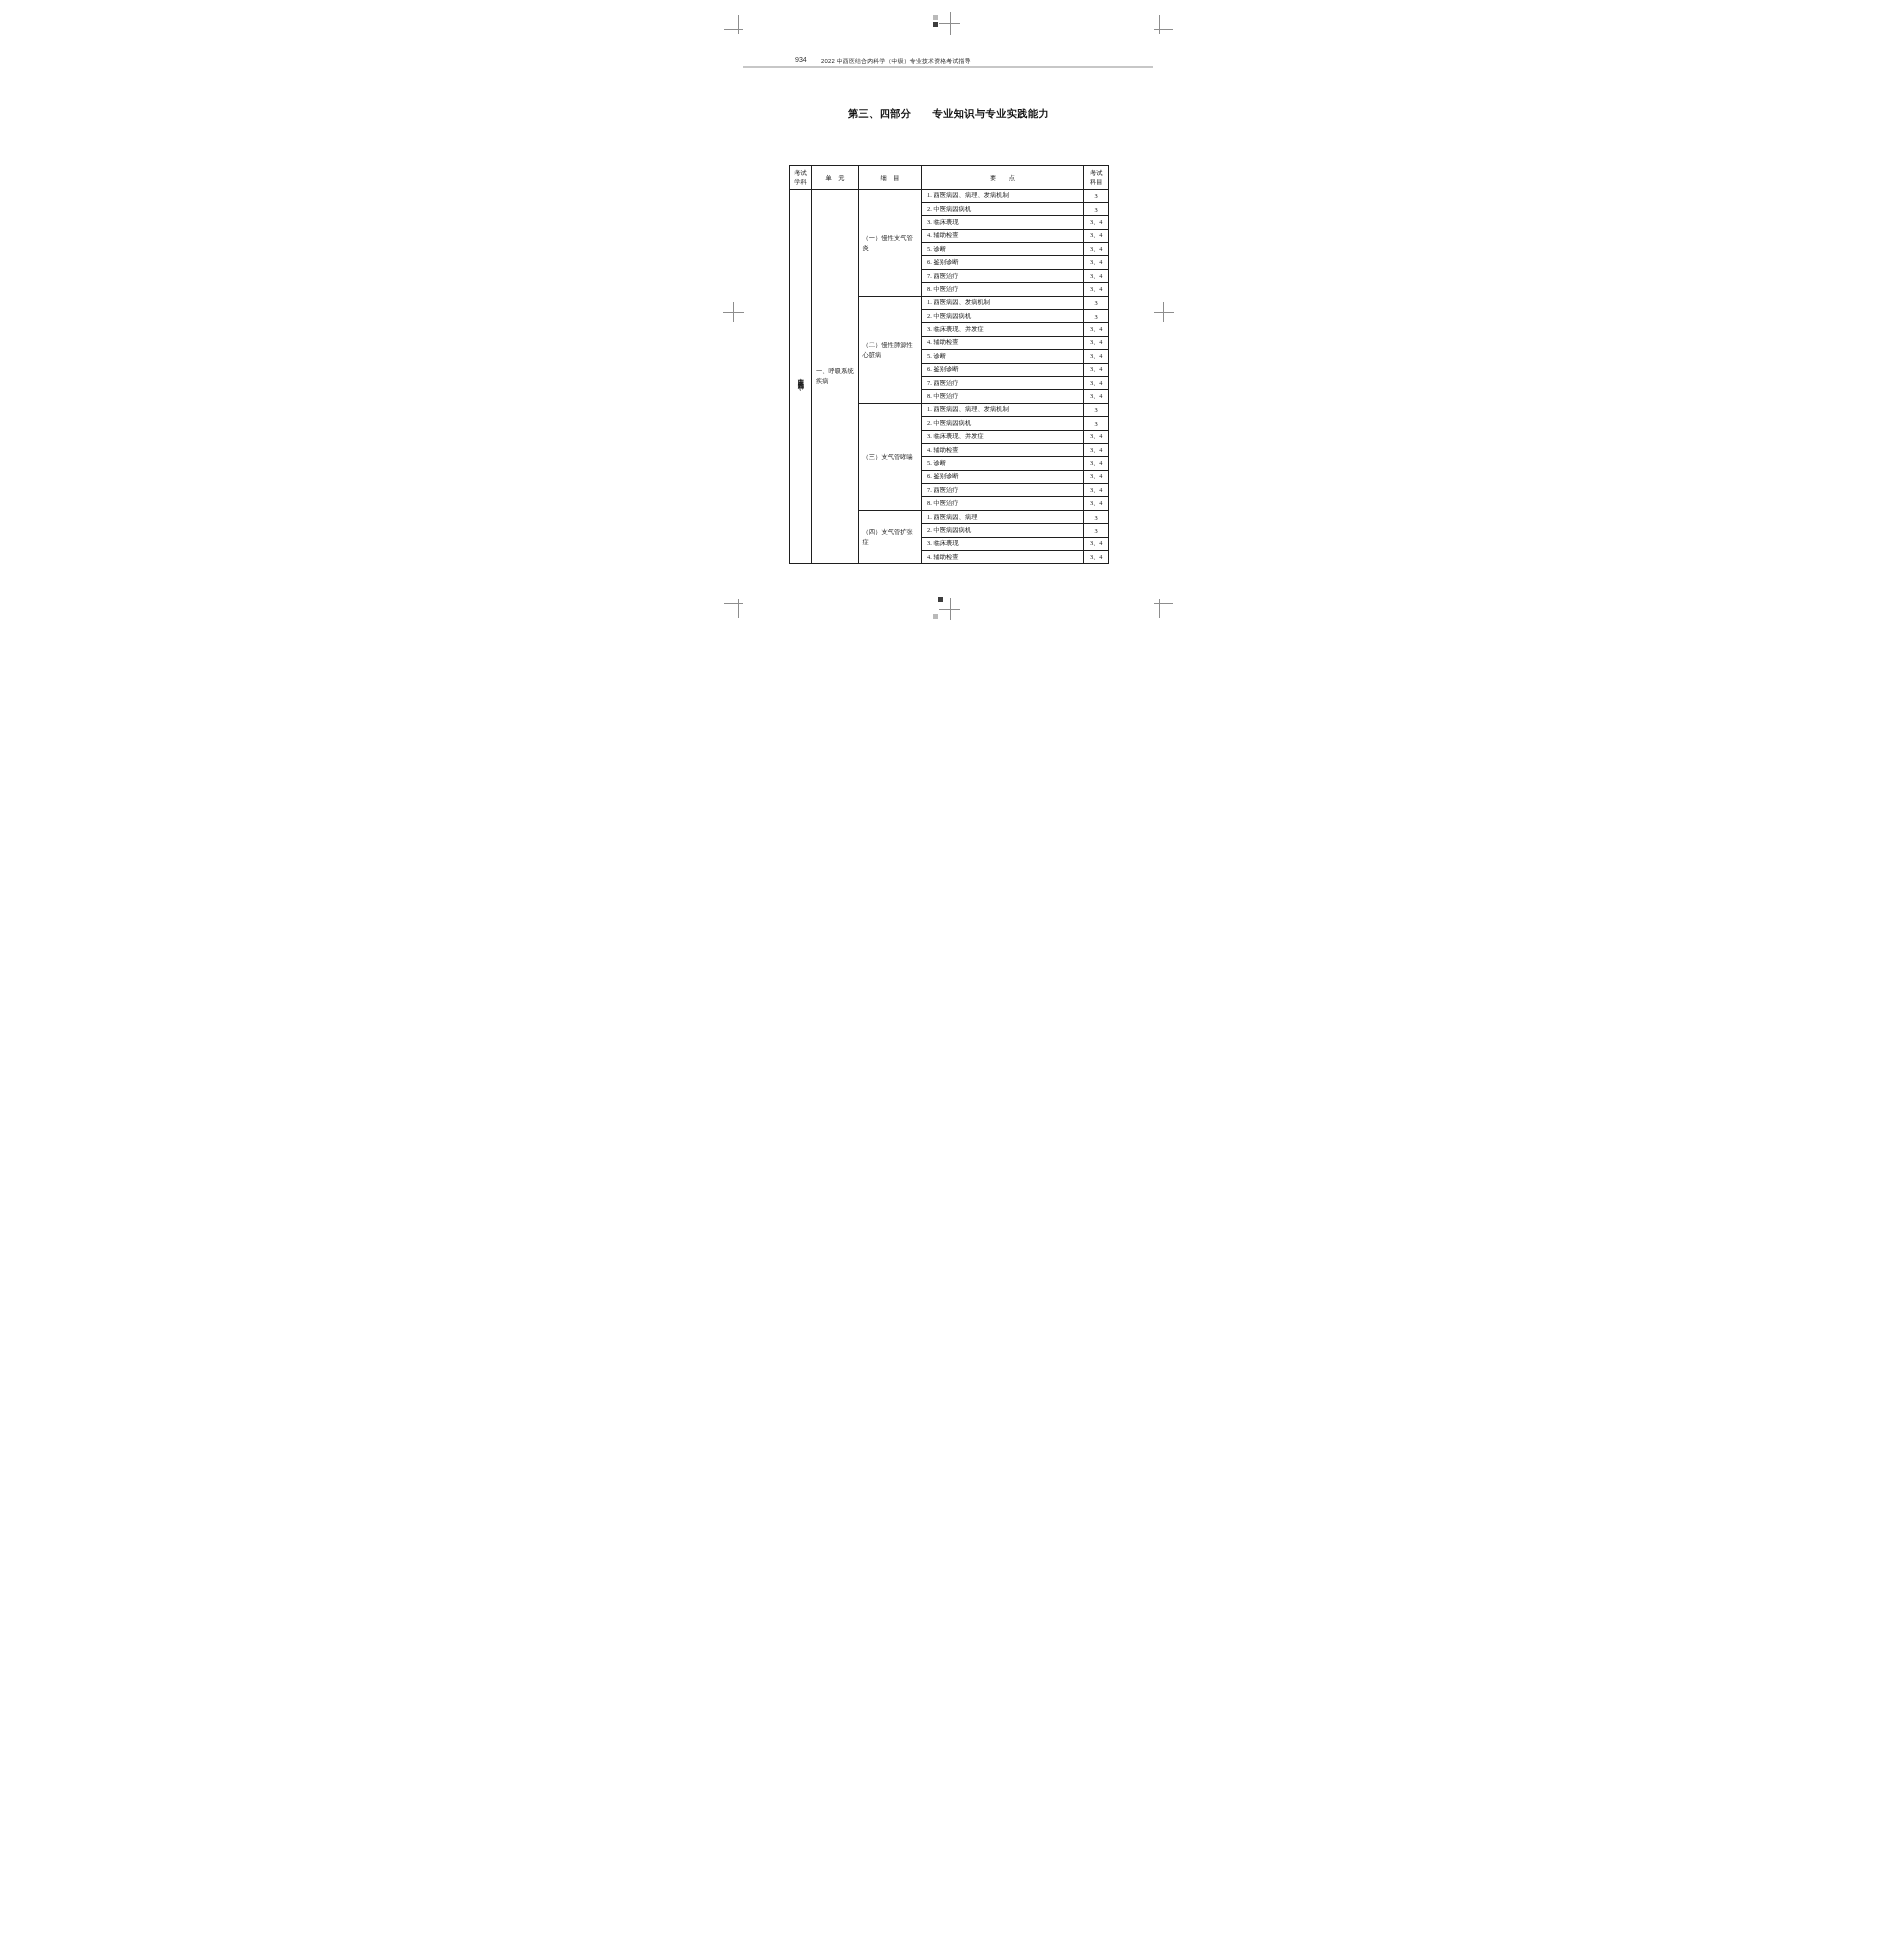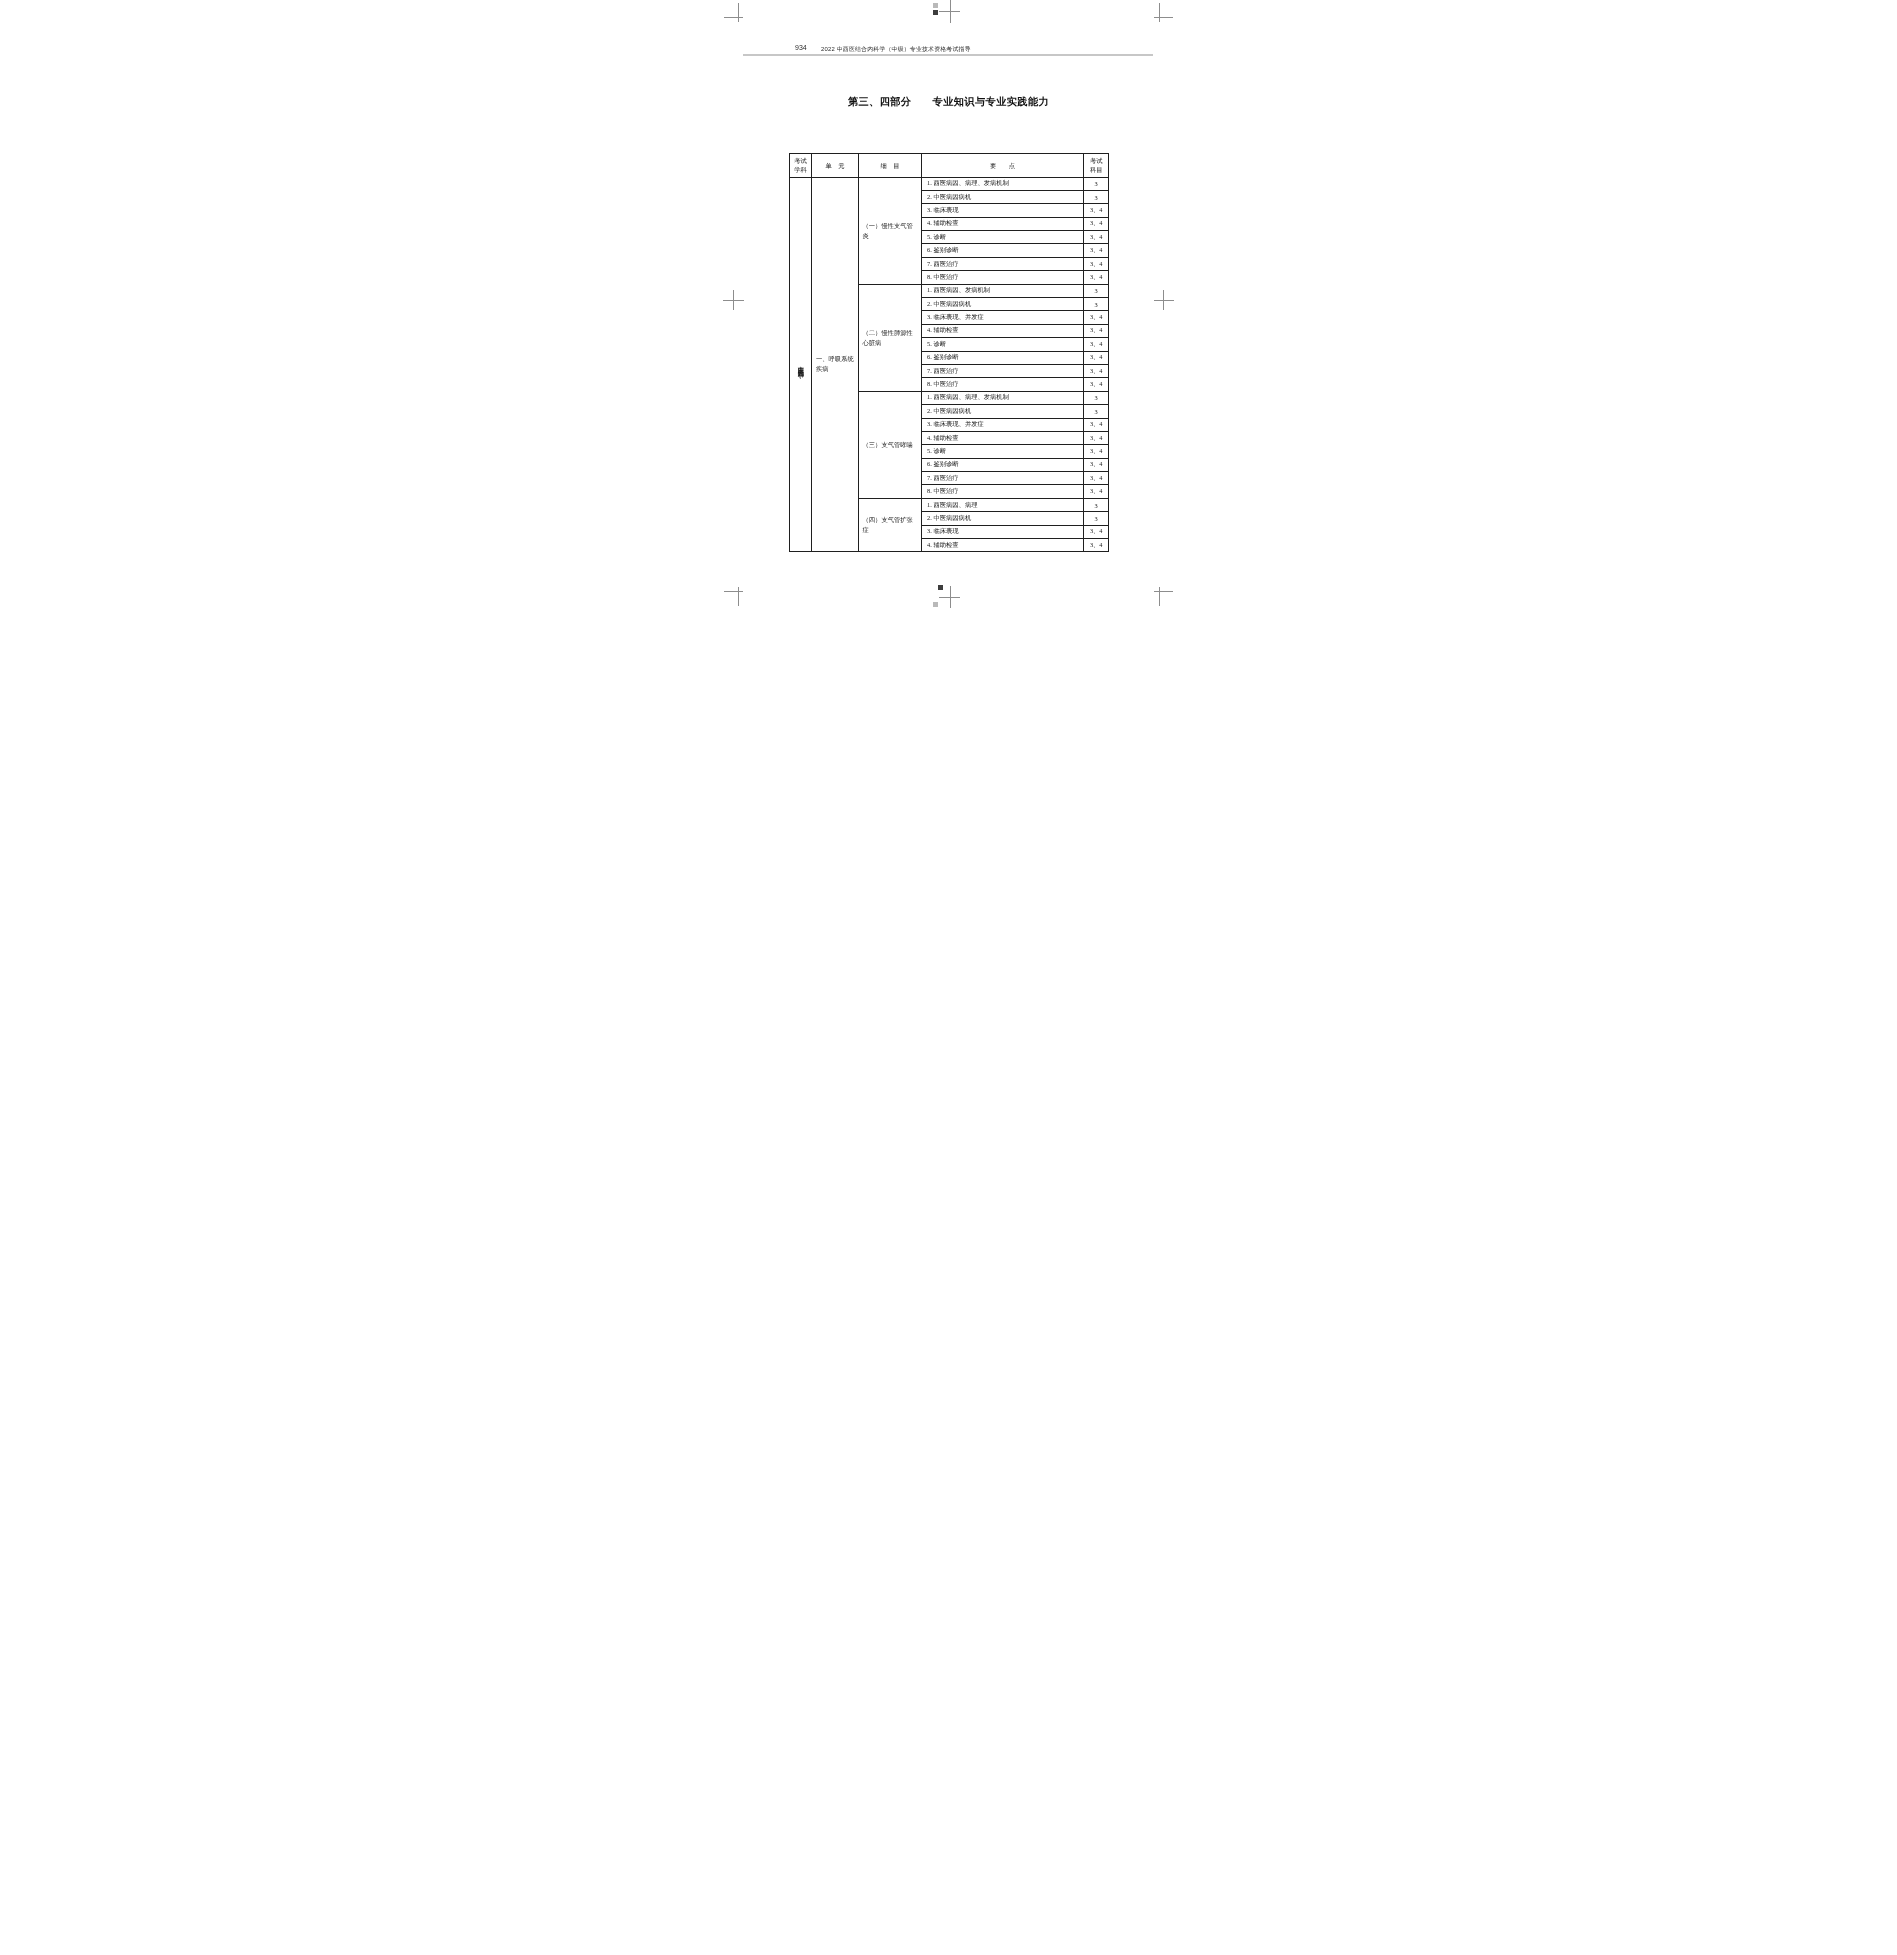--- a/index.html
+++ b/index.html
@@ -1,21 +1,21 @@
 <!DOCTYPE html>
 <html style="font-size:6.3px"><head>
 <meta charset="utf-8">
 <style>
   * { box-sizing: border-box; }
   html, body { margin: 0; padding: 0; background: #ffffff; }
   .page {
     position: relative;
     width: 455px;
     height: 608px;
-    margin: 0 auto;
+    margin: 12px auto;
     background: #ffffff;
     font-family: "Liberation Serif", "DejaVu Serif", serif;
     color: #161616;
     overflow: hidden;
   }
 
   
   .mark { position: absolute; display: block; background: #8d8d8d; }
   .sq   { position: absolute; display: block; width: 5.1px; height: 5.1px; }
   .sq-light { background: #b9b9b9; }

